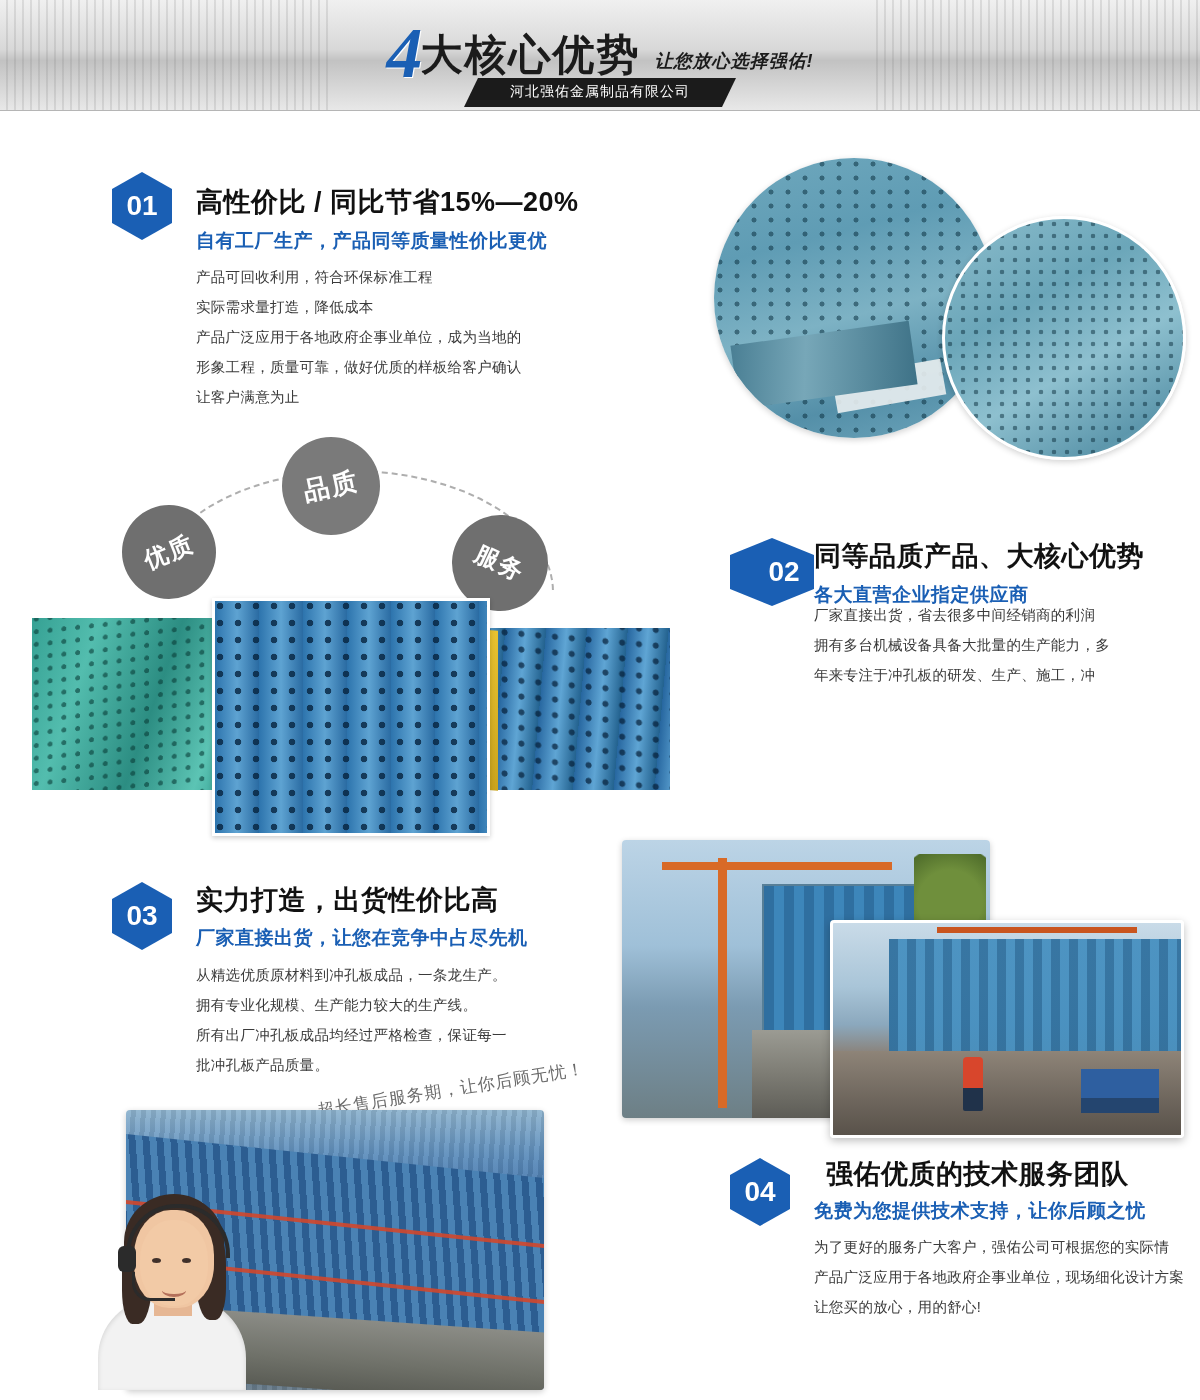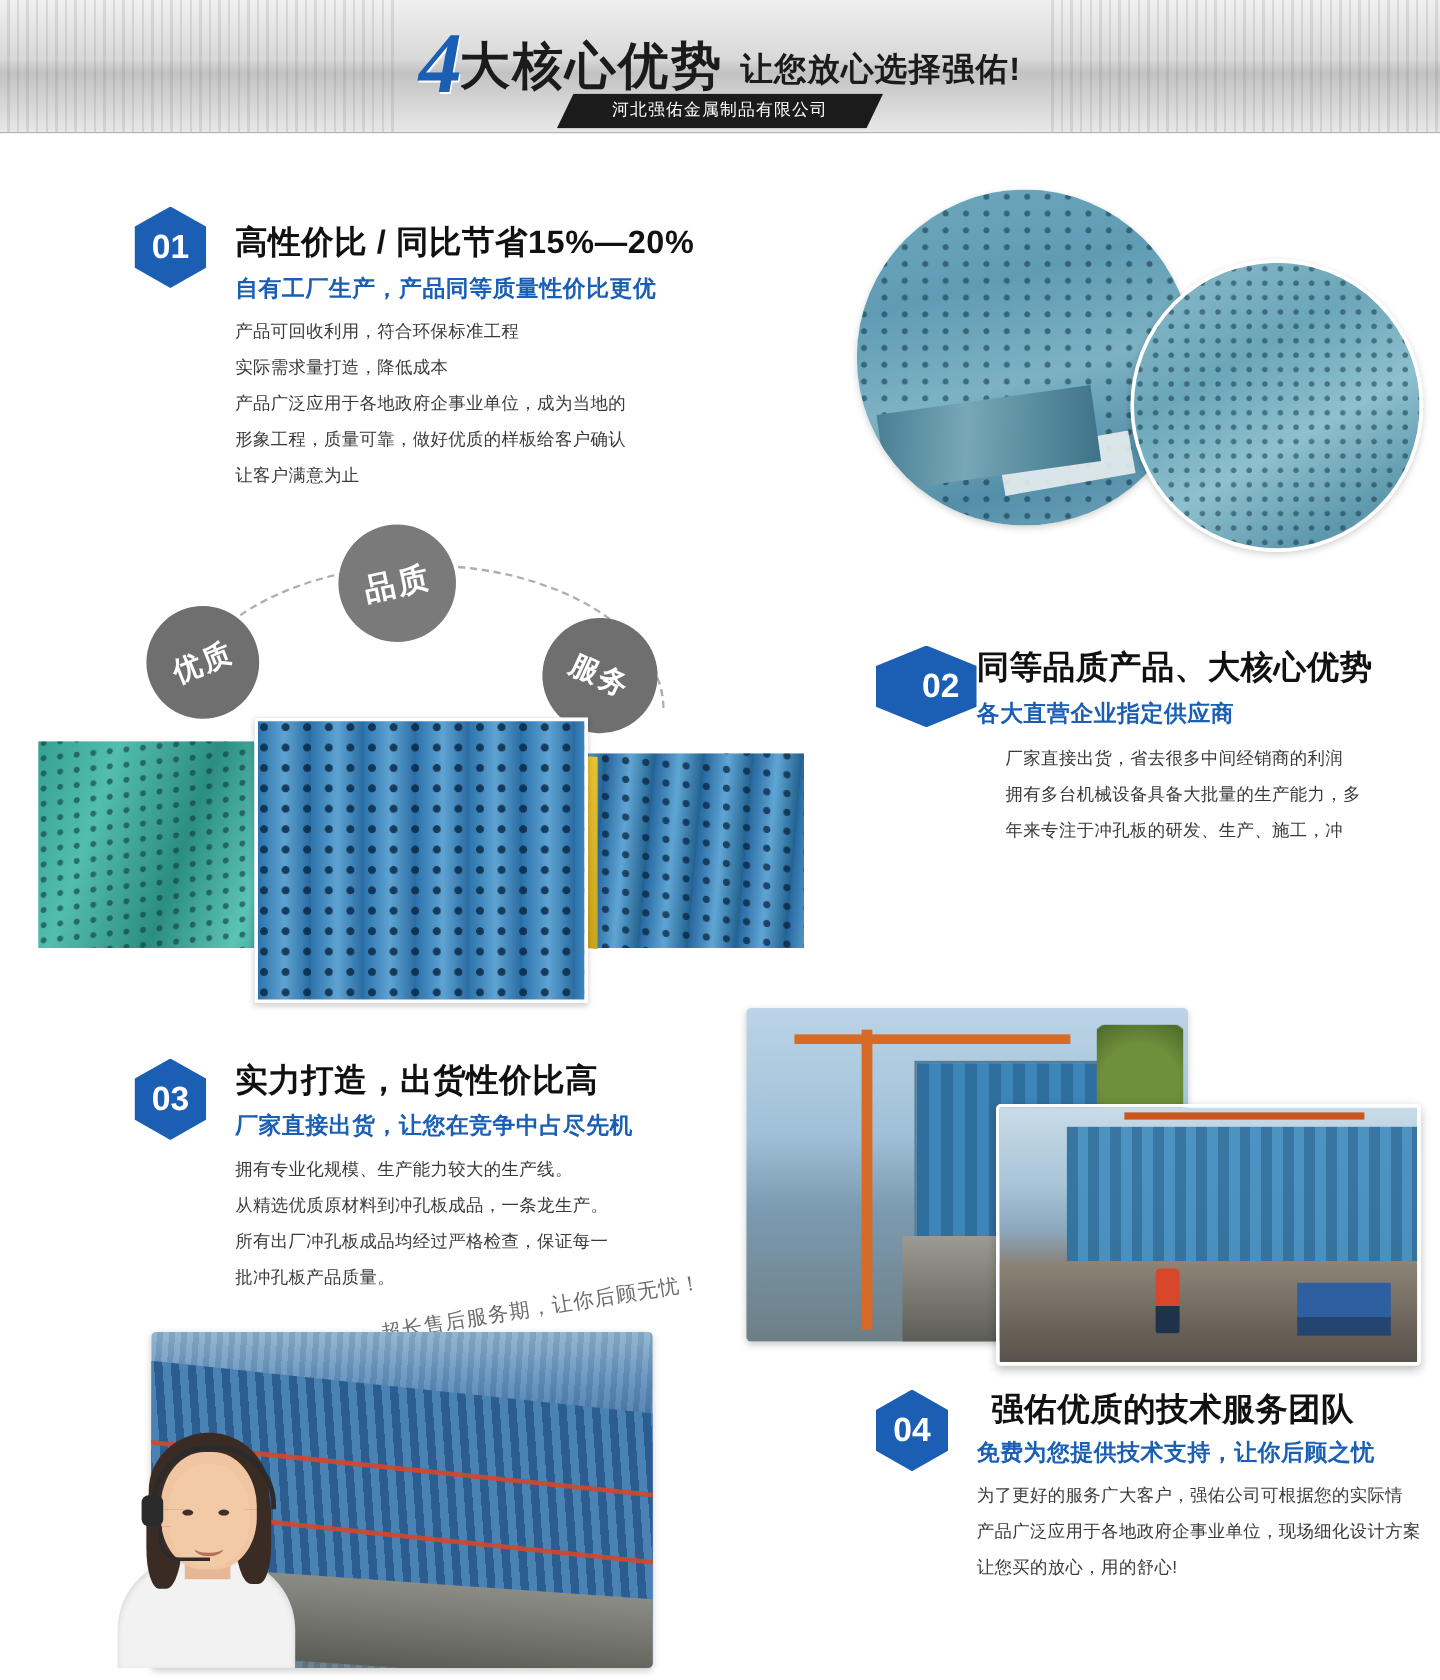--- a/index.html
+++ b/index.html
@@ -59,26 +59,27 @@
     text-shadow: 1px 1px 0 #ffffff;
   }
   .title-main {
     font-size: 42px;
     font-weight: bold;
     color: #1b1b1b;
     letter-spacing: 2px;
     vertical-align: 2px;
   }
   .title-sub {
-    font-size: 27px;
+    font-size: 18px;
     font-weight: bold;
     color: #1b1b1b;
     letter-spacing: 1px;
     margin-left: 14px;
     vertical-align: 4px;
+    font-style: italic;
   }
   .header-ribbon {
     position: absolute;
     left: 50%;
     transform: translateX(-50%);
     top: 78px;
     background: #1b1b1b;
     color: #ffffff;
     font-size: 14px;
     padding: 5px 46px 6px 46px;
@@ -451,32 +452,32 @@
     <div class="inner"></div>
   </div>
 <div class="strip-yellow"></div>
 <div class="photo strip-blue-main">
     <div class="inner"></div>
   </div>
 
 <div class="hex" style="left:730px; top:538px;padding-left:24px;">02</div>
 <div class="h1-title" style="left:814px; top:538px;">同等品质产品、大核心优势</div>
 <div class="h2-title" style="left:814px; top:582px;">各大直营企业指定供应商</div>
-<div class="body-text" style="left:814px; top:618px;margin-left:24px;">
+<div class="body-text" style="left:814px; top:600px;">
   <div>厂家直接出货，省去很多中间经销商的利润</div>
   <div>拥有多台机械设备具备大批量的生产能力，多</div>
   <div>年来专注于冲孔板的研发、生产、施工，冲</div>
 </div>
 
 <div class="hex" style="left:112px; top:882px;">03</div>
 <div class="h1-title" style="left:196px; top:882px;">实力打造，出货性价比高</div>
 <div class="h2-title" style="left:196px; top:925px;">厂家直接出货，让您在竞争中占尽先机</div>
 <div class="body-text" style="left:196px; top:960px;">
+  <div>从精选优质原材料到冲孔板成品，一条龙生产。</div>
   <div>拥有专业化规模、生产能力较大的生产线。</div>
-  <div>从精选优质原材料到冲孔板成品，一条龙生产。</div>
   <div>所有出厂冲孔板成品均经过严格检查，保证每一</div>
   <div>批冲孔板产品质量。</div>
 </div>
 
 <div class="photo constr-a">
   <div class="crane-h"></div>
   <div class="crane-v"></div>
   <div class="bldg"></div>
   <div class="base"></div>
   <div class="tree"></div>

